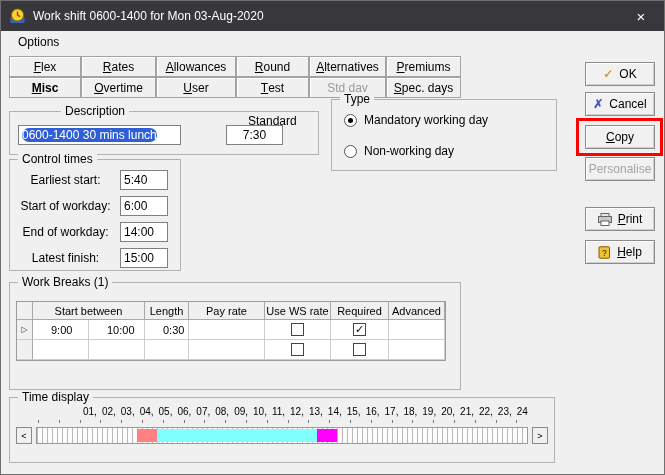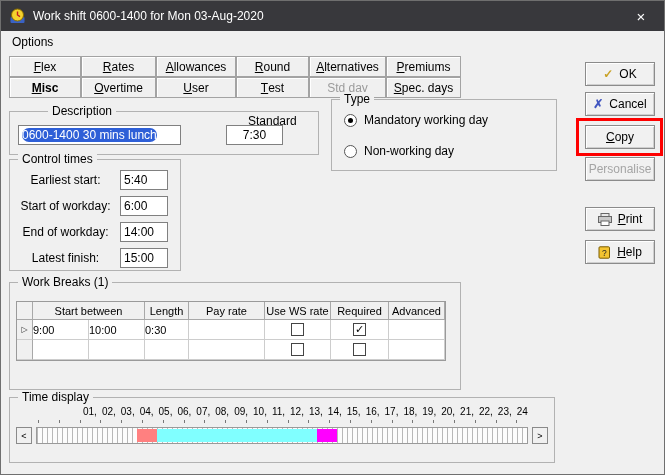--- a/index.html
+++ b/index.html
@@ -11,21 +11,21 @@
   
   .titlebar { position:absolute; top:0; left:0; right:0; height:30px; background:#38383c;
               color:#fff; display:flex; align-items:center; }
   .title-icon { width:17px; height:16px; margin:0 7px 0 8px; flex:none; }
   .title-text { font-size:12px; }
   .close-btn { margin-left:auto; width:46px; height:100%; display:flex; align-items:center;
                justify-content:center; font-size:15px; cursor:default; }
 
   
   .menubar { position:absolute; top:30px; left:0; right:0; height:21px; background:#f0f0f0;
-             display:flex; align-items:center; padding-left:4px; }
+             display:flex; align-items:center; padding-left:10px; }
   .menu-item { padding:2px 7px; }
 
   
   .tabs { position:absolute; left:8px; top:55px; display:grid;
           grid-template-columns:72px 75px 80px 73px 77px 75px; grid-auto-rows:21px; }
   .tab { background:#f0f0f0; border:1px solid #a3a3a3; box-shadow:inset 1px 1px 0 #fff;
          display:flex; align-items:center; justify-content:center; cursor:default; }
   .tab.selected { font-weight:bold; }
   .tab.disabled { color:#9b9b9b; }
 
@@ -41,21 +41,21 @@
 
   .annotation-box { position:absolute; left:575px; top:117px; width:87px; height:38px;
                     border:3px solid #fe0000; pointer-events:none; }
 
   
   .group { position:absolute; border:1px solid #b2b2b2; }
   .legend { position:absolute; top:-8px; left:8px; background:#f0f0f0; padding:0 4px;
             line-height:14px; white-space:nowrap; }
 
   .group-description { left:8px; top:110px; width:310px; height:44px; }
-  .group-description .legend { left:38px; }
+  .group-description .legend { left:51px; }
   .desc-field { position:absolute; left:8px; top:13px; width:163px; height:20px; background:#fff;
                 border:1px solid #808080; padding:2px 3px; white-space:nowrap; overflow:hidden; }
   .desc-field .sel { background:#2e5fd7; color:#fff;border-radius:7px; }
   .std-hours-label { position:absolute; left:210px; top:2px;margin-left:28px; }
   .std-hours-field { position:absolute; left:216px; top:13px; width:57px; height:20px;
                      background:#fff; border:1px solid #808080; text-align:center; padding-top:2px; }
 
   .group-type { left:330px; top:98px; width:226px; height:72px;text-align:center; }
   .radio-row { position:absolute; left:12px; display:flex; align-items:center; gap:7px; }
   .radio-row.r1{ top:13px } .radio-row.r2{ top:44px }
@@ -71,21 +71,21 @@
 
   .group-breaks { left:8px; top:281px; width:452px; height:108px; }
   .breaks-table { position:absolute; left:6px; top:18px; display:grid;
                   grid-template-columns:16px 56px 56px 44px 76px 66px 58px 56px;
                   grid-template-rows:18px 20px 20px; border:1px solid #9a9a9a;
                   background:#fff; font-size:11px; }
   .hc { background:#f0f0f0; border-right:1px solid #a8a8a8; border-bottom:1px solid #a8a8a8;
         display:flex; align-items:center; justify-content:center; }
   .hc.span2 { grid-column:span 2; }
   .dc { background:#fff; border-right:1px solid #cdcdcd; border-bottom:1px solid #cdcdcd;
-        display:flex; align-items:center; padding:0 0; }
+        display:flex; align-items:center; padding:0 18px; }
   .dc.center { justify-content:center; padding:0; }
   .sc { background:#f0f0f0; border-right:1px solid #a8a8a8; border-bottom:1px solid #cdcdcd;
         display:flex; align-items:center; justify-content:center; font-size:8px; color:#333; }
   .checkbox { width:13px; height:13px; background:#fff; border:1px solid #444;
               display:flex; align-items:center; justify-content:center; font-size:11px; line-height:1; }
   .checkbox.checked::after { content:"✓"; margin-top:-1px; }
 
   .group-timedisplay { left:8px; top:396px; width:546px; height:66px; }
   .ruler-numbers { position:absolute; left:26px; right:26px; top:8px; display:flex;
                    justify-content:space-between; font-size:10px;padding-left:47px; }

